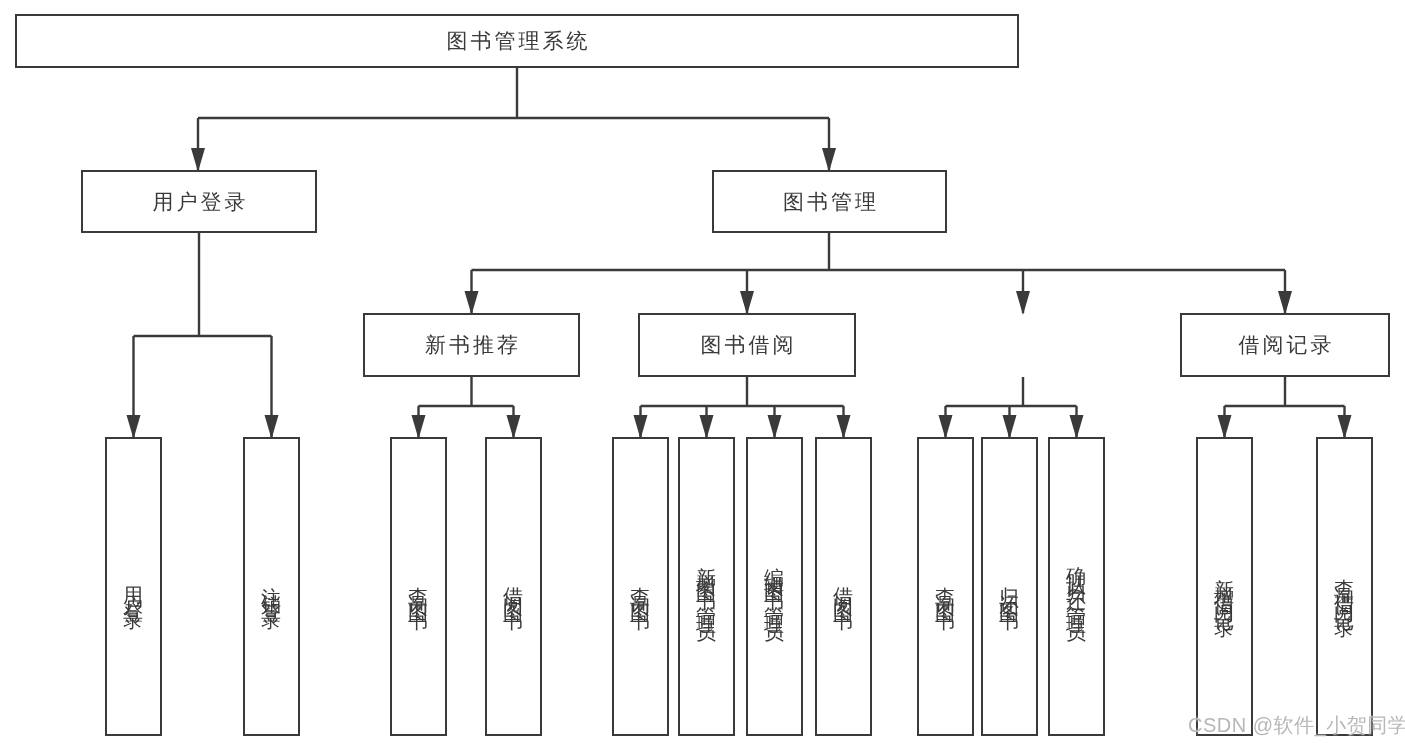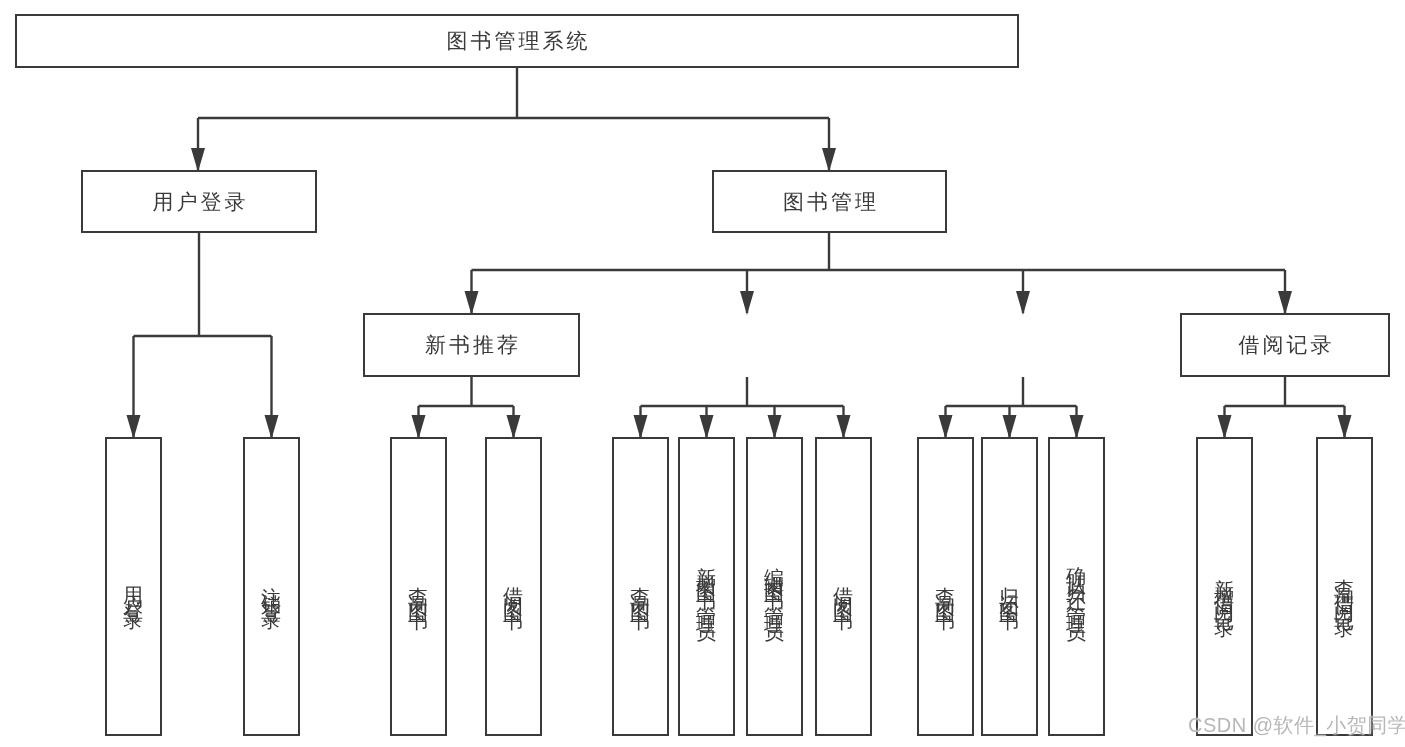--- a/index.html
+++ b/index.html
@@ -120,20 +120,23 @@
   <div class="node" style="left:81px;top:170px;width:236px;height:63px">
     <span class="h-label">用户登录</span>
   </div>
   <div class="node" style="left:712px;top:170px;width:235px;height:63px">
     <span class="h-label">图书管理</span>
   </div>
 
   <div class="node" style="left:363px;top:313px;width:217px;height:64px">
     <span class="h-label">新书推荐</span>
   </div>
+  <div class="node" style="left:638px;top:313px;width:218px;height:64px">
+    <span class="h-label">图书借阅</span>
+  </div>
   <div class="node" style="left:1180px;top:313px;width:210px;height:64px">
     <span class="h-label">借阅记录</span>
   </div>
 
   <div class="node leaf" style="left:105px">
     <span class="v-label">用户登录</span>
   </div>
   <div class="node leaf" style="left:243px">
     <span class="v-label">注销登录</span>
   </div>

